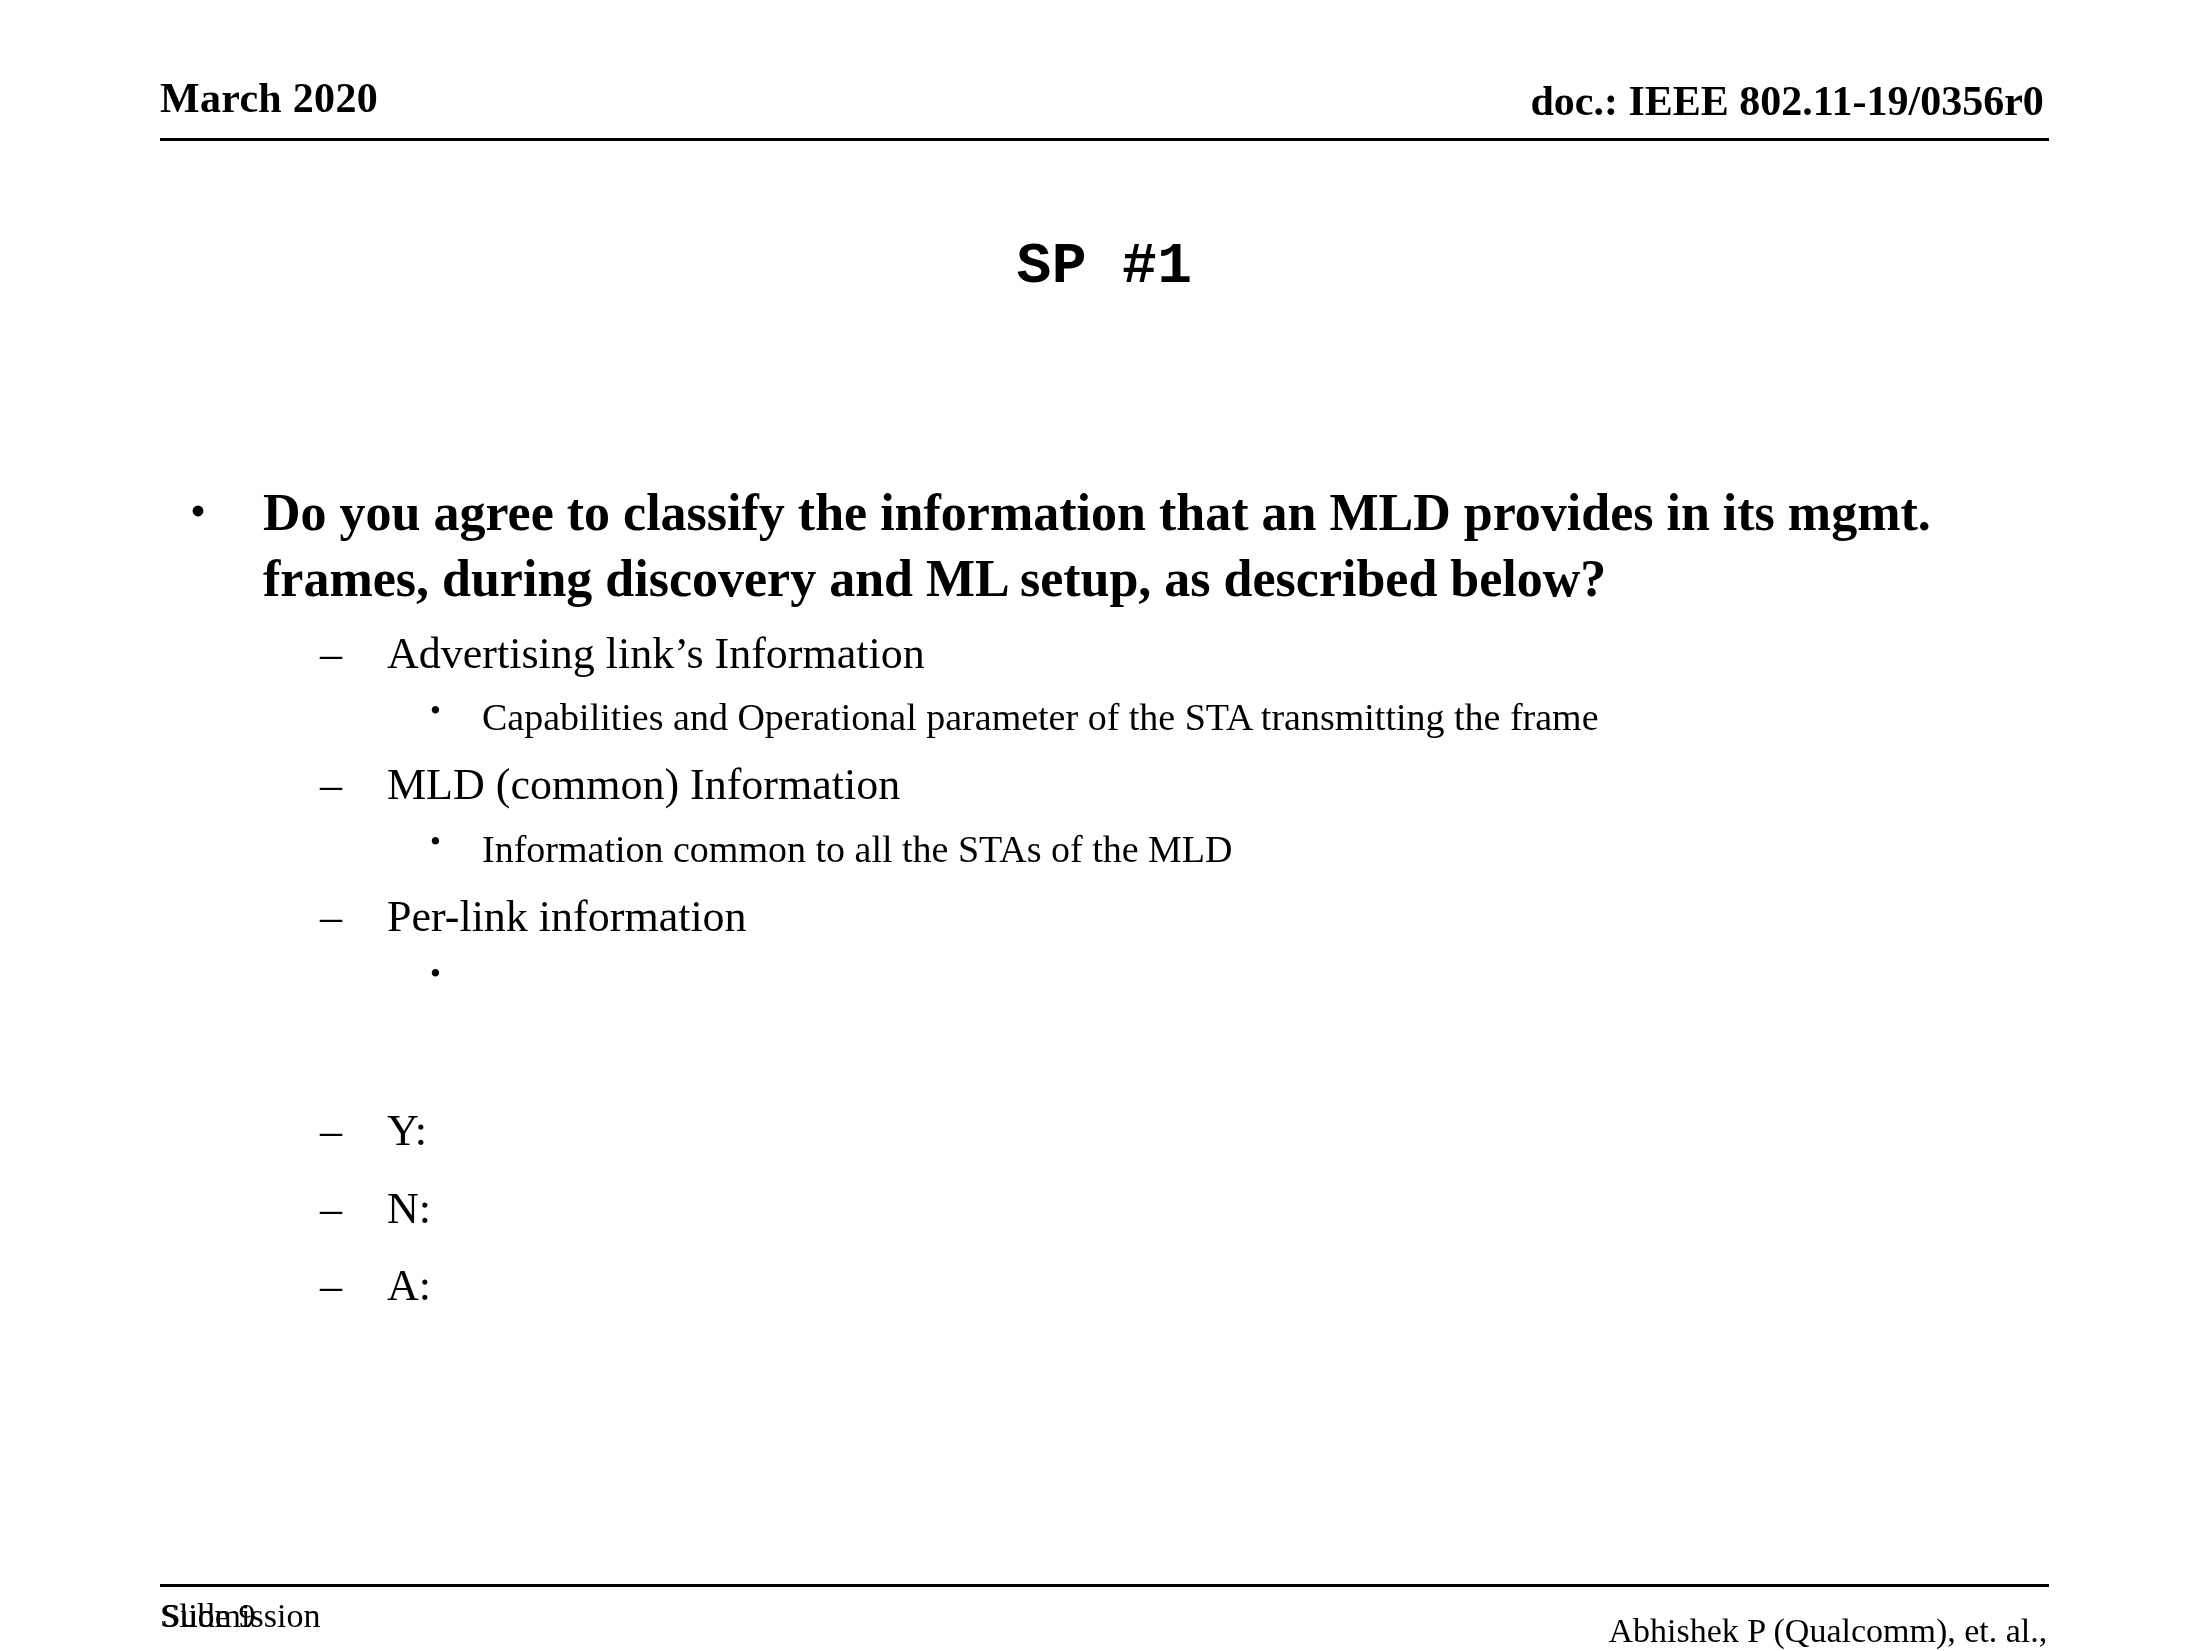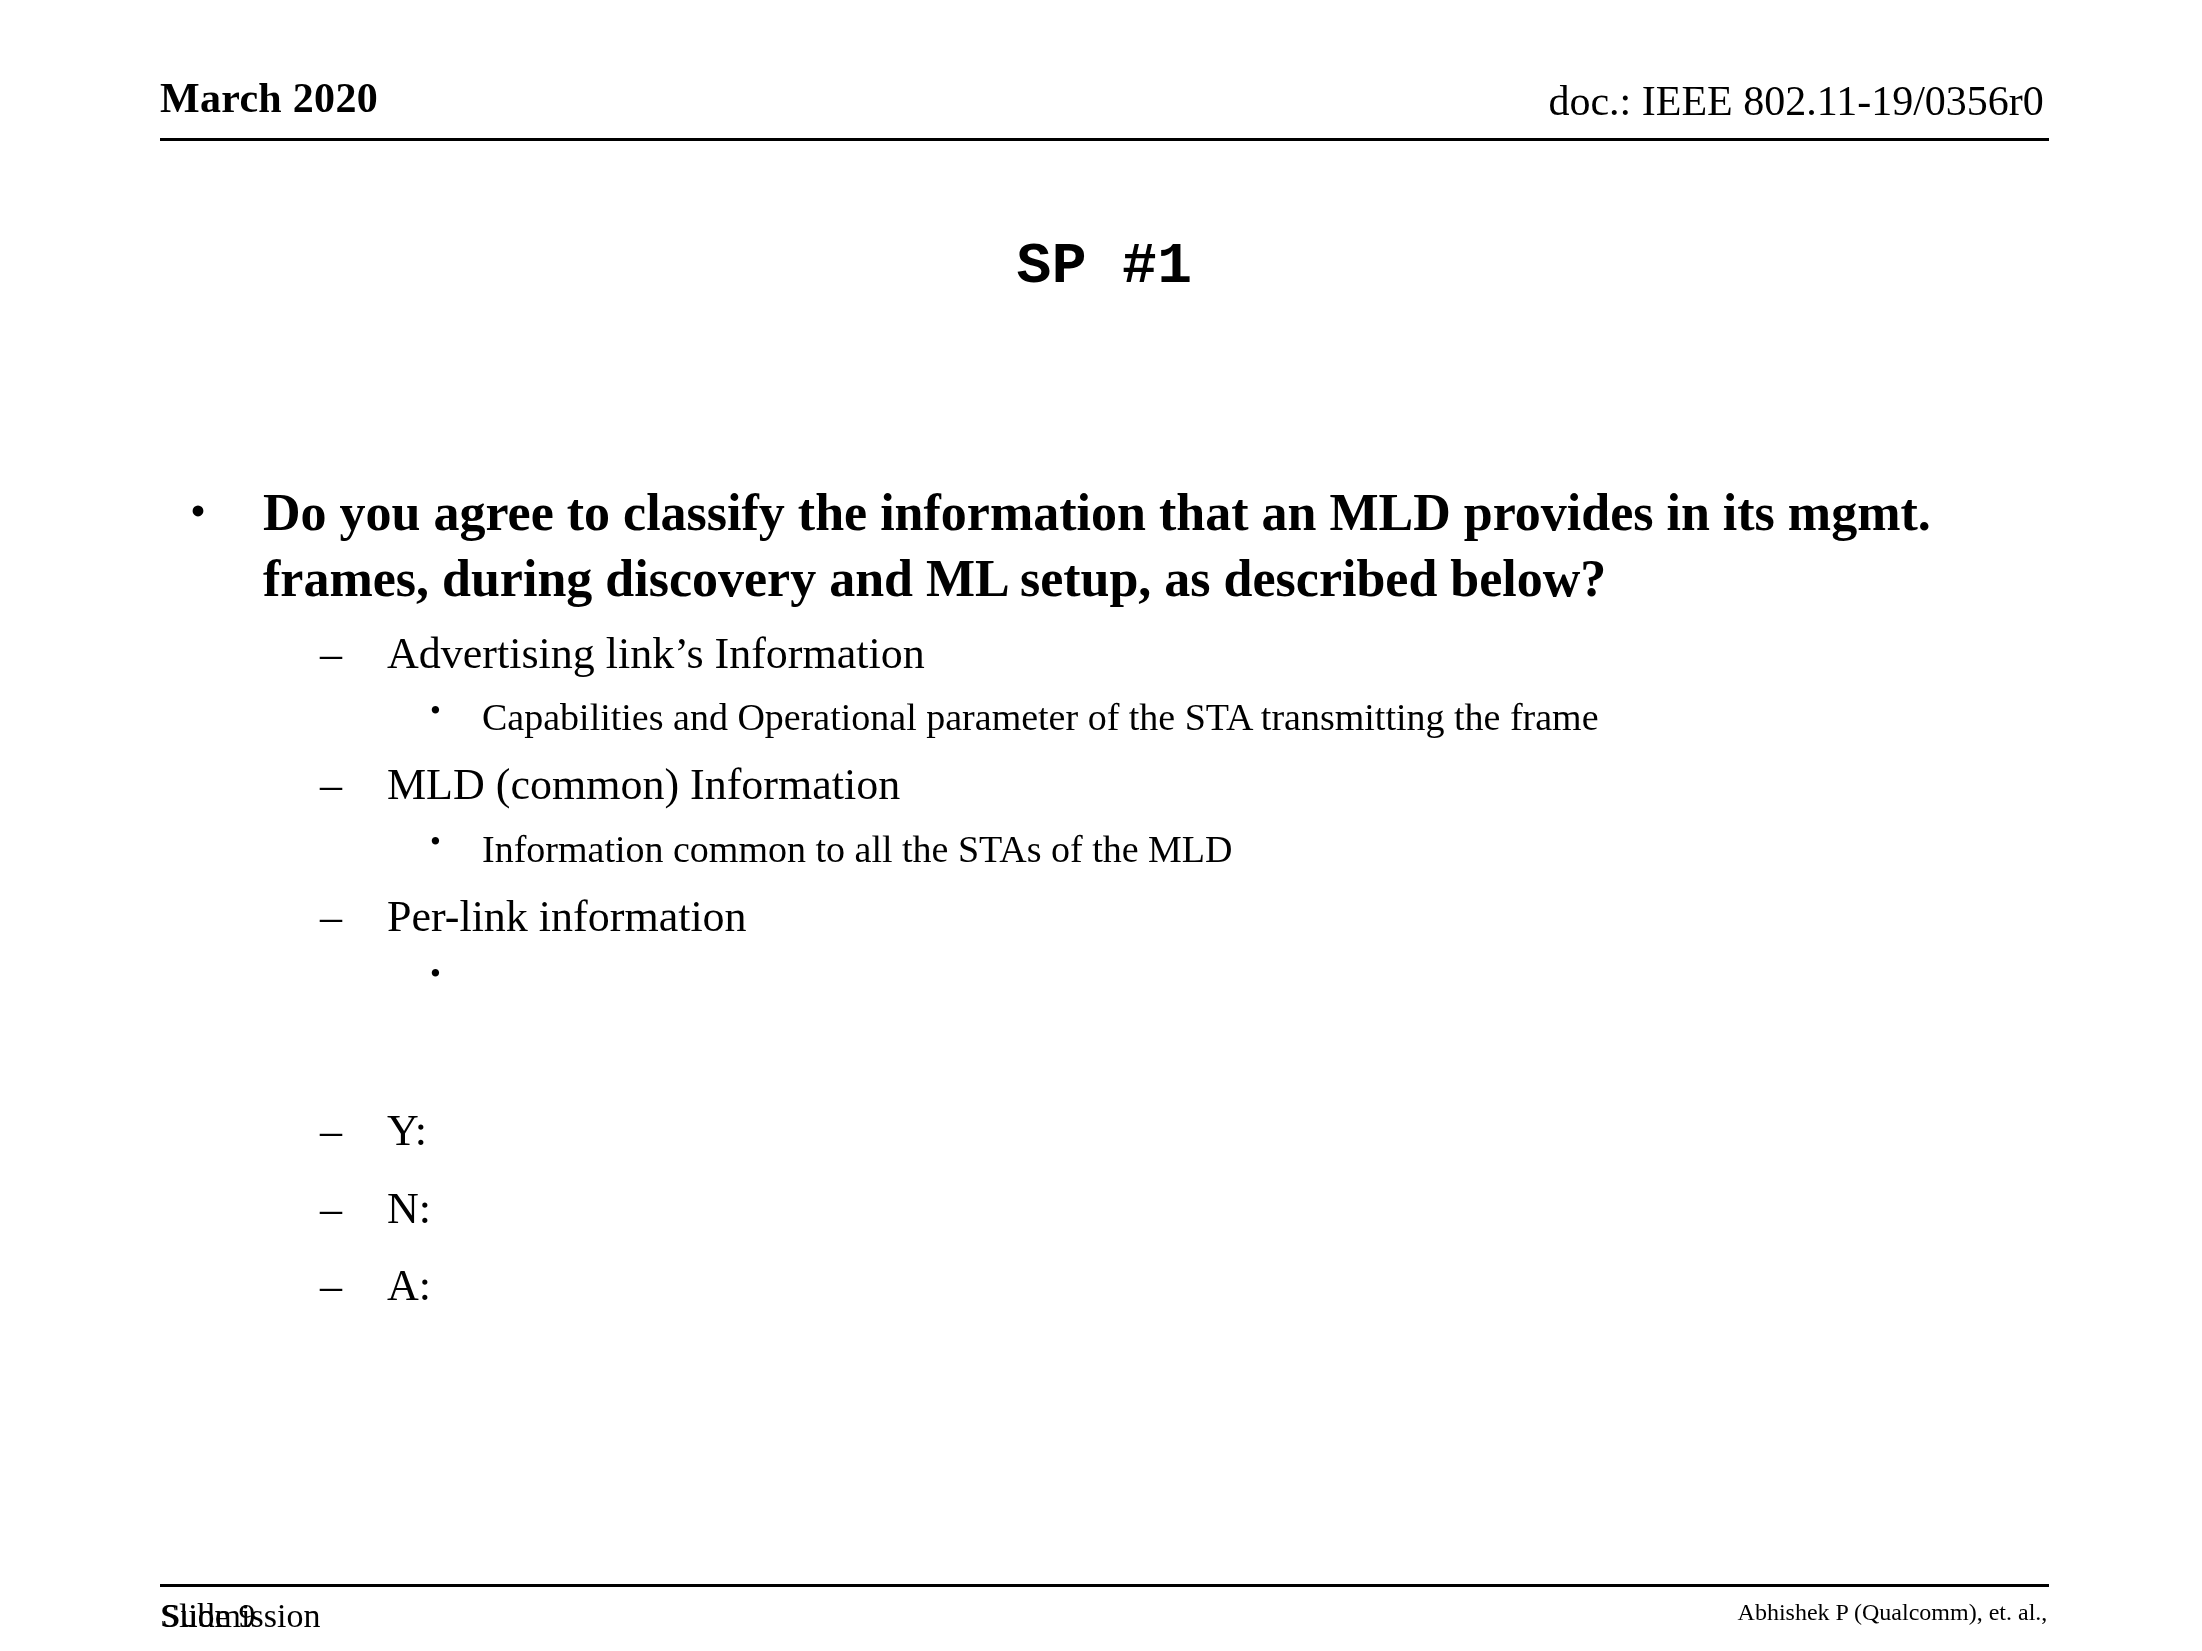--- a/index.html
+++ b/index.html
@@ -42,21 +42,21 @@
     font-size: 42px;
     font-weight: bold;
     letter-spacing: 0.3px;
     white-space: nowrap;
   }
   .header-doc {
     position: absolute;
     right: 5.2px;
     top: 3.4px;
     font-size: 42px;
-    font-weight: normal;
+    font-weight: bold;
     white-space: nowrap;
   }
 
   
   .slide-title {
     position: absolute;
     left: 160px;
     top: 234px;
     width: 1889px;
     text-align: center;
@@ -150,22 +150,22 @@
     position: absolute;
     left: 0;
     right: 0;
     top: 10.3px;
     text-align: left;
     font-size: 34px;
   }
   .footer-right {
     position: absolute;
     right: 1.7px;
-    top: 12px;
-    font-size: 24px;
+    top: 25px;
+    font-size: 34px;
     white-space: nowrap;
   }
 </style>
 </head>
 <body>
 
 <div class="slide">
 
   <div class="header">
     <div class="header-date">March 2020</div>

